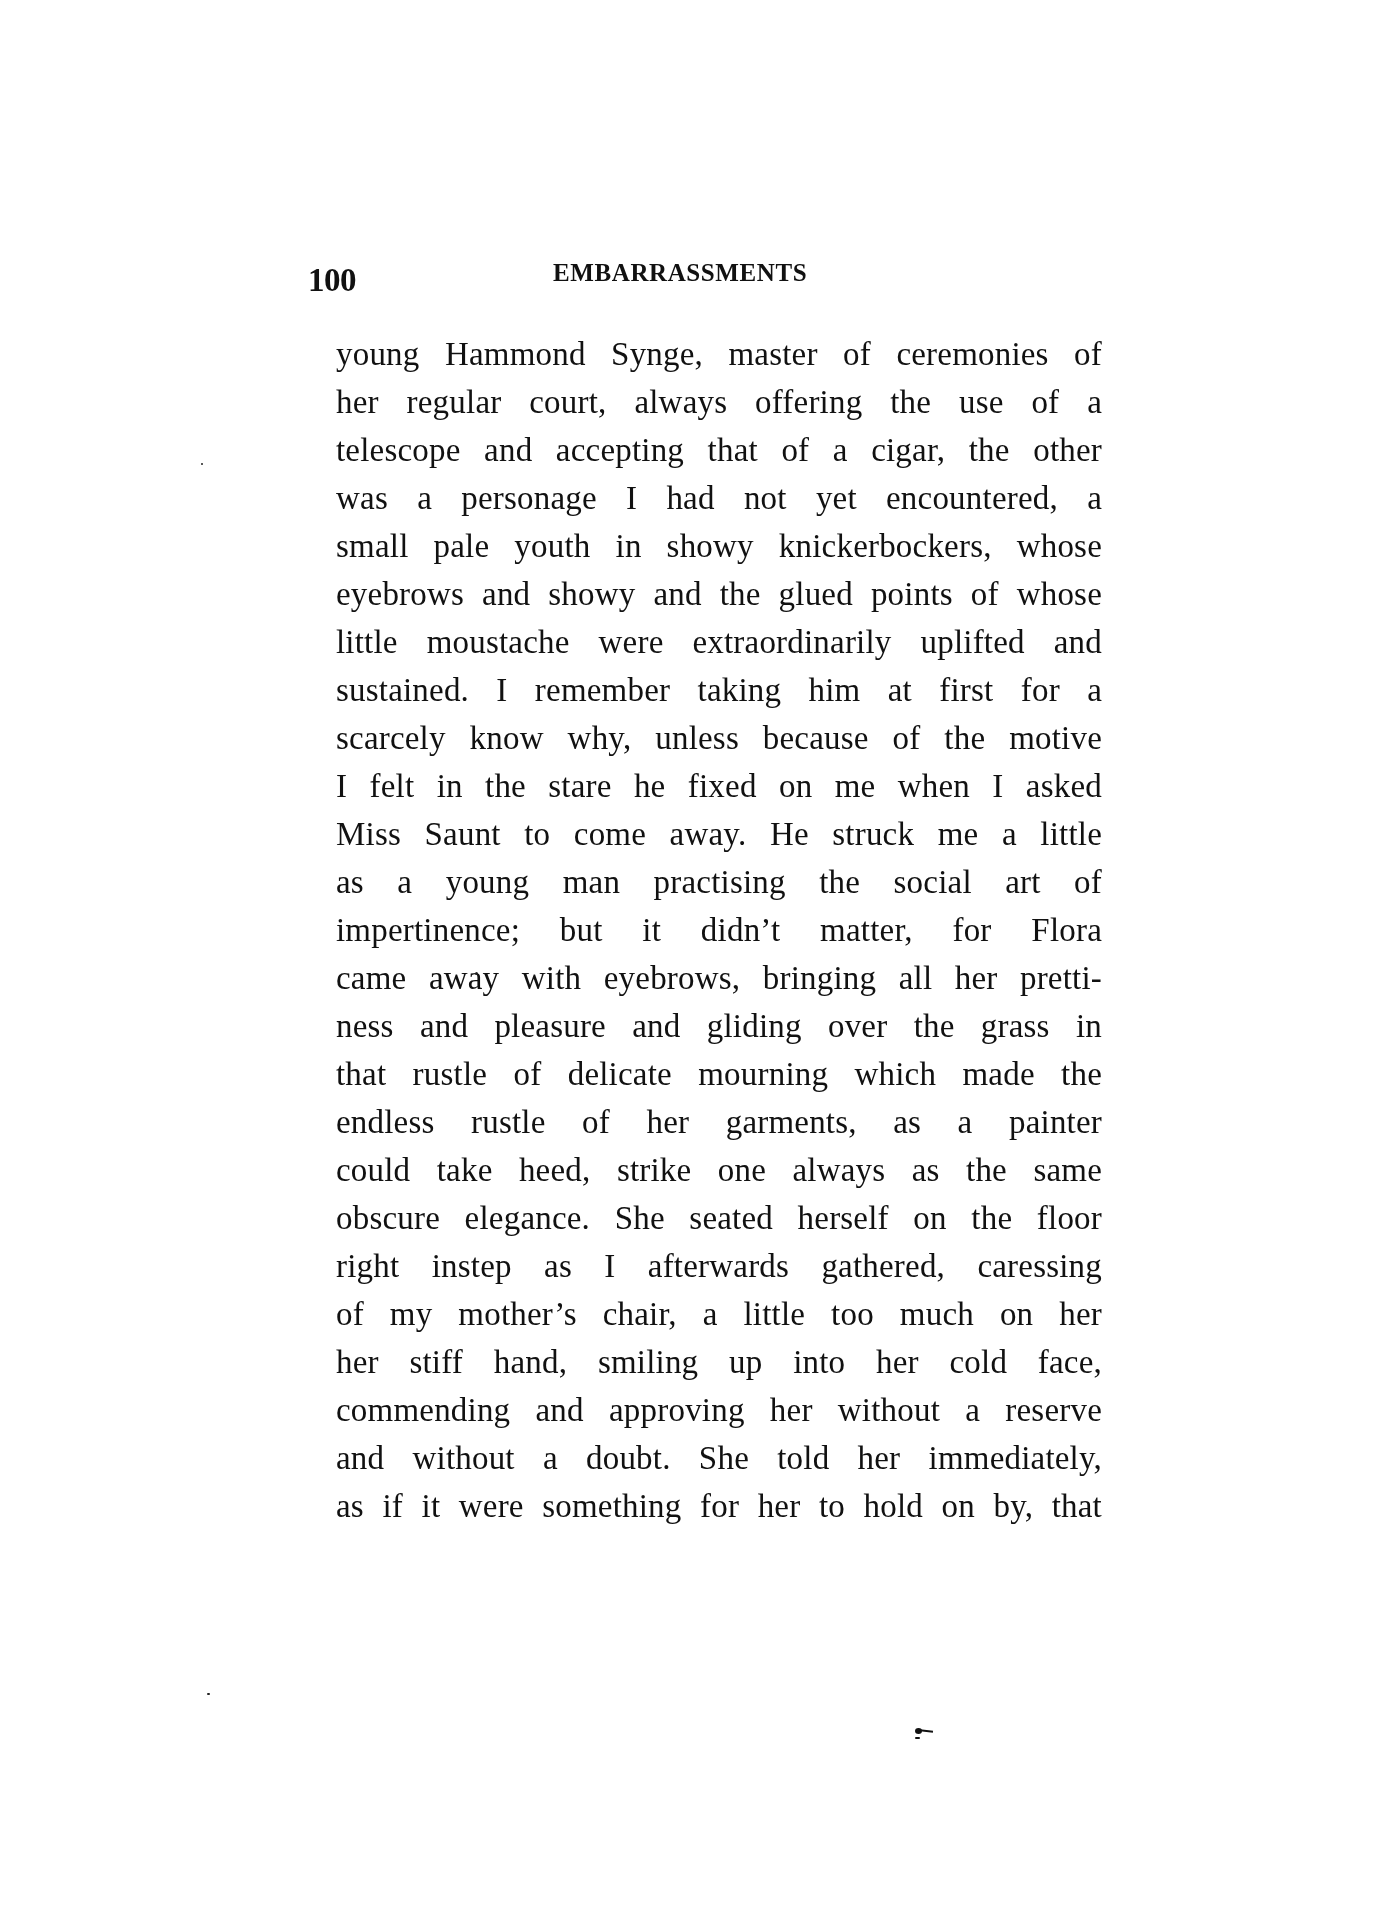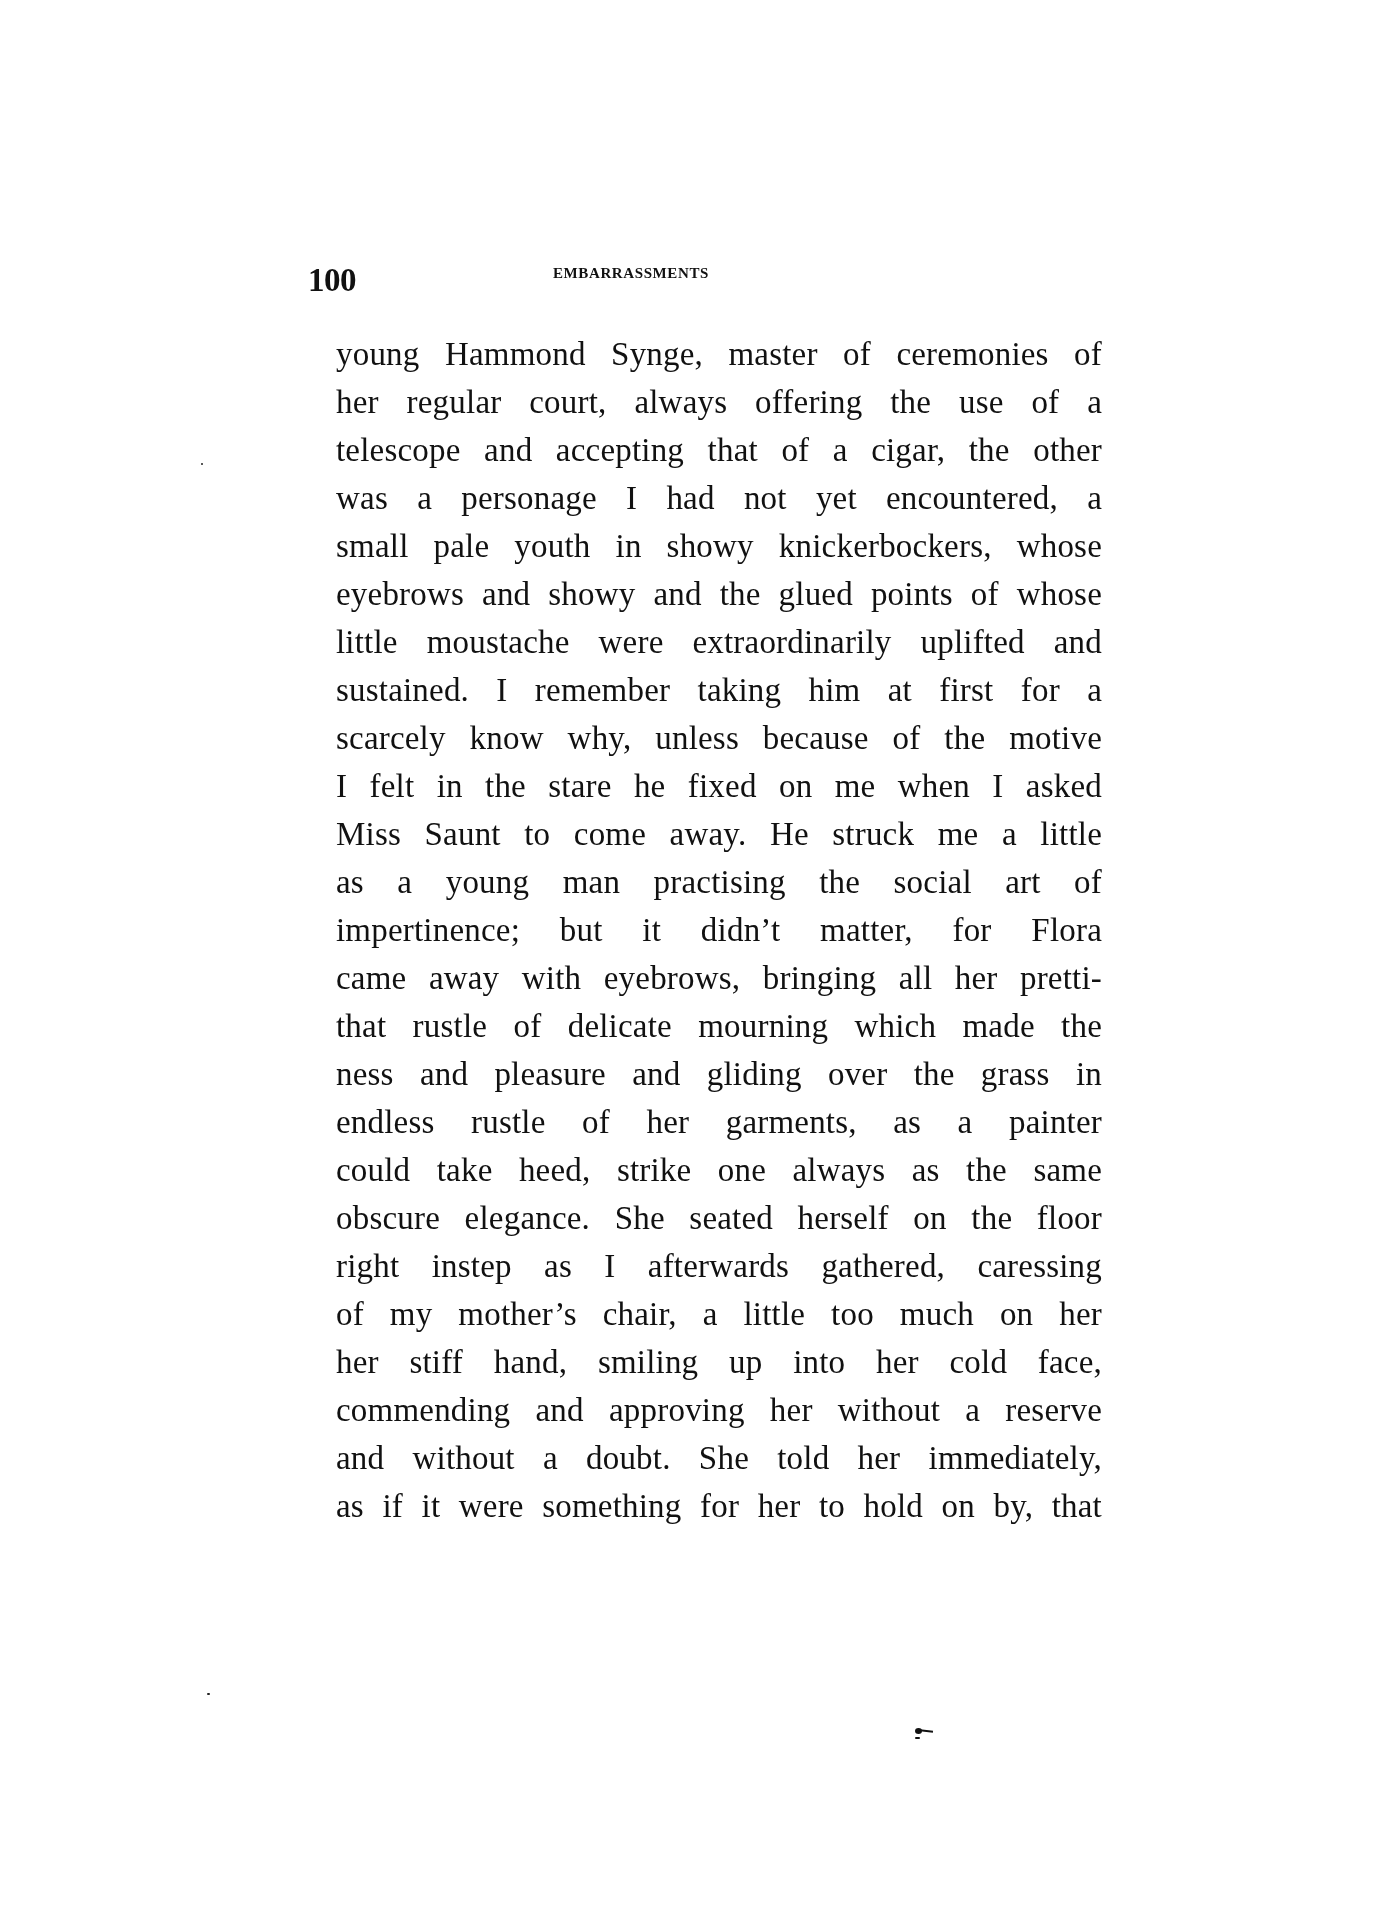--- a/index.html
+++ b/index.html
@@ -38,21 +38,21 @@
       font-weight: bold;
       color: #111;
       letter-spacing: -0.5px;
       margin-top: 9px;
     }
     .running-title {
       position: absolute;
       left: 245px;
       top: 7px;
       width: 274px;
-      font-size: 15px;
+      font-size: 25px;
       line-height: 26px;
       font-weight: bold;
       letter-spacing: 0.6px;
       white-space: nowrap;
       color: #111;
     }
     .body-text {
       position: absolute;
       left: 308px;
       top: 330px;
@@ -168,24 +168,24 @@
     <div class="line">
         <span class="inner">as a young man practising the social art of</span>
       </div>
     <div class="line">
         <span class="inner">impertinence; but it didn’t matter, for Flora</span>
       </div>
     <div class="line">
         <span class="inner">came away with eyebrows, bringing all her pretti-</span>
       </div>
     <div class="line">
+        <span class="inner">ness and pleasure and gliding over the grass in</span>
+      </div>
+    <div class="line">
         <span class="inner">that rustle of delicate mourning which made the</span>
-      </div>
-    <div class="line">
-        <span class="inner">ness and pleasure and gliding over the grass in</span>
       </div>
     <div class="line">
         <span class="inner">endless rustle of her garments, as a painter</span>
       </div>
     <div class="line">
         <span class="inner">could take heed, strike one always as the same</span>
       </div>
     <div class="line">
         <span class="inner">obscure elegance. She seated herself on the floor</span>
       </div>

